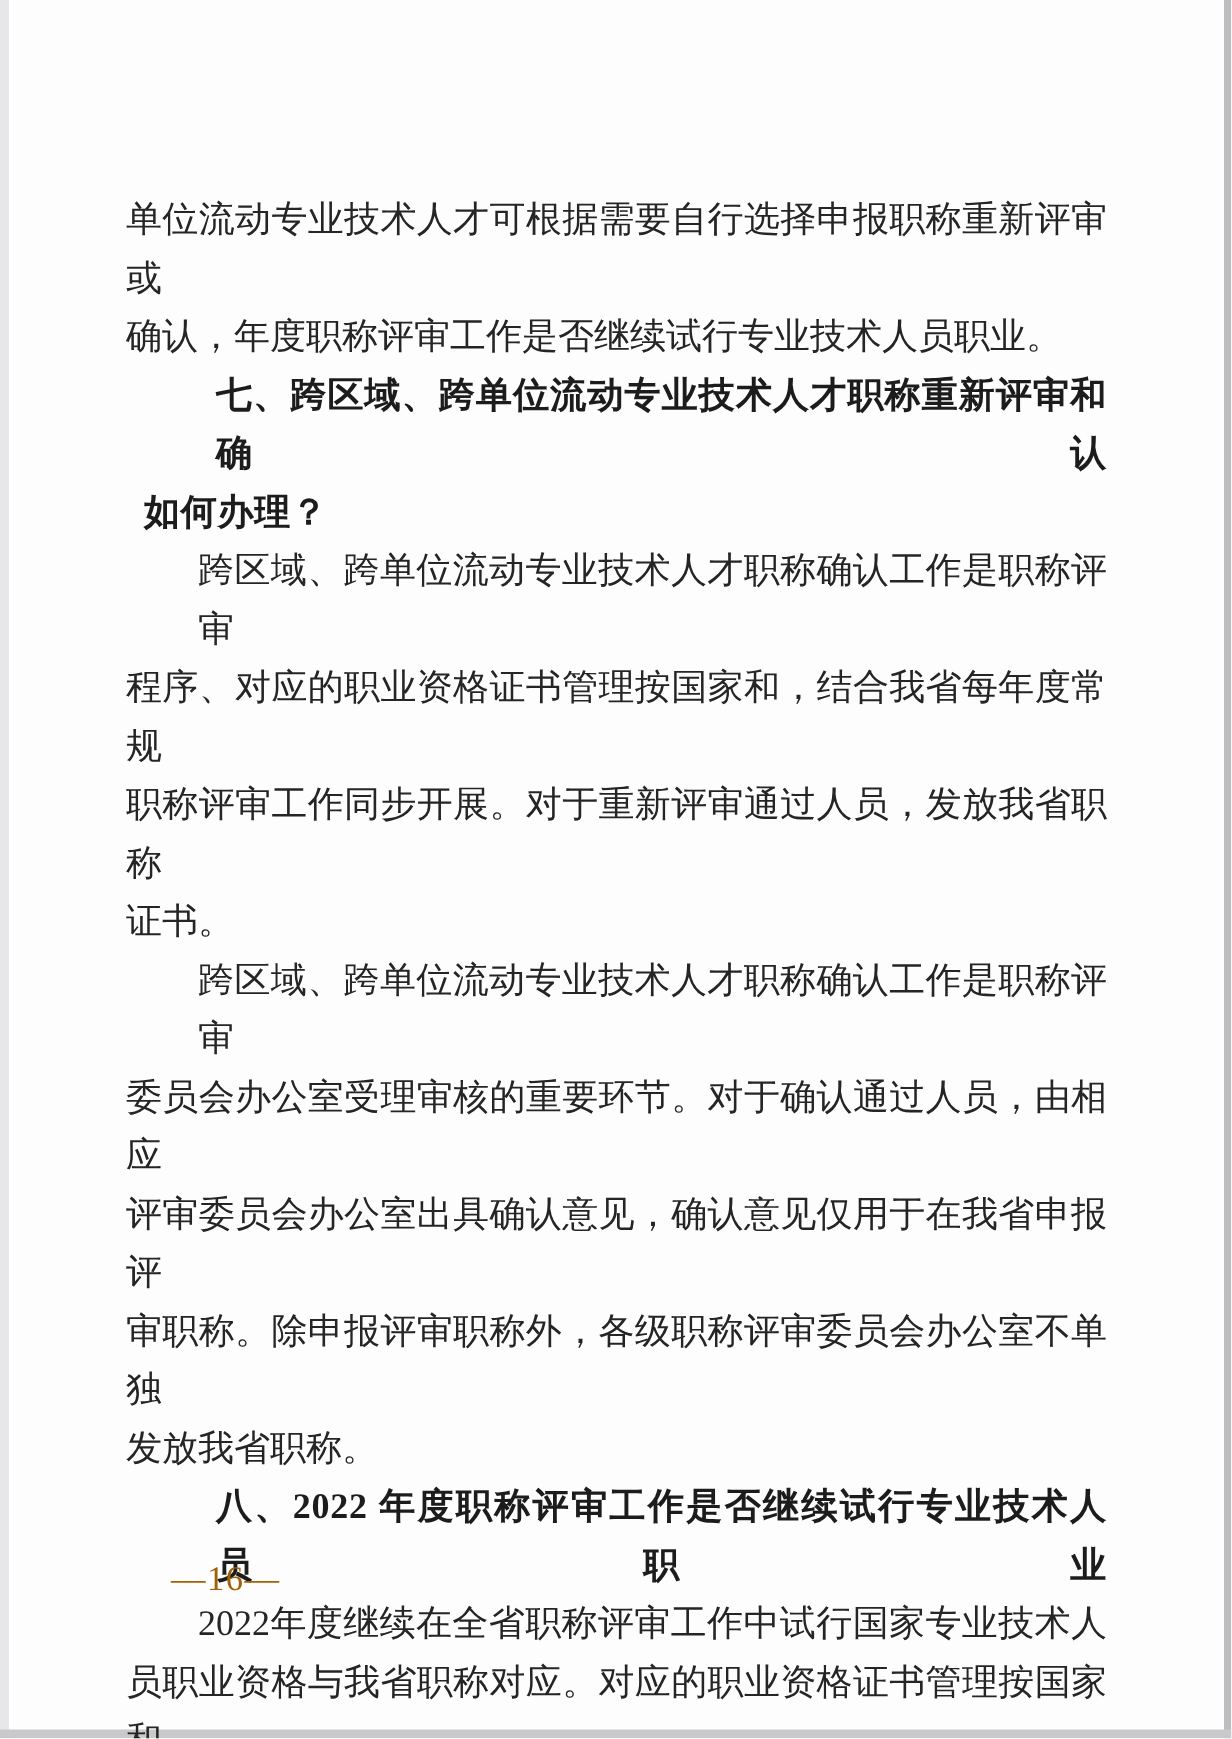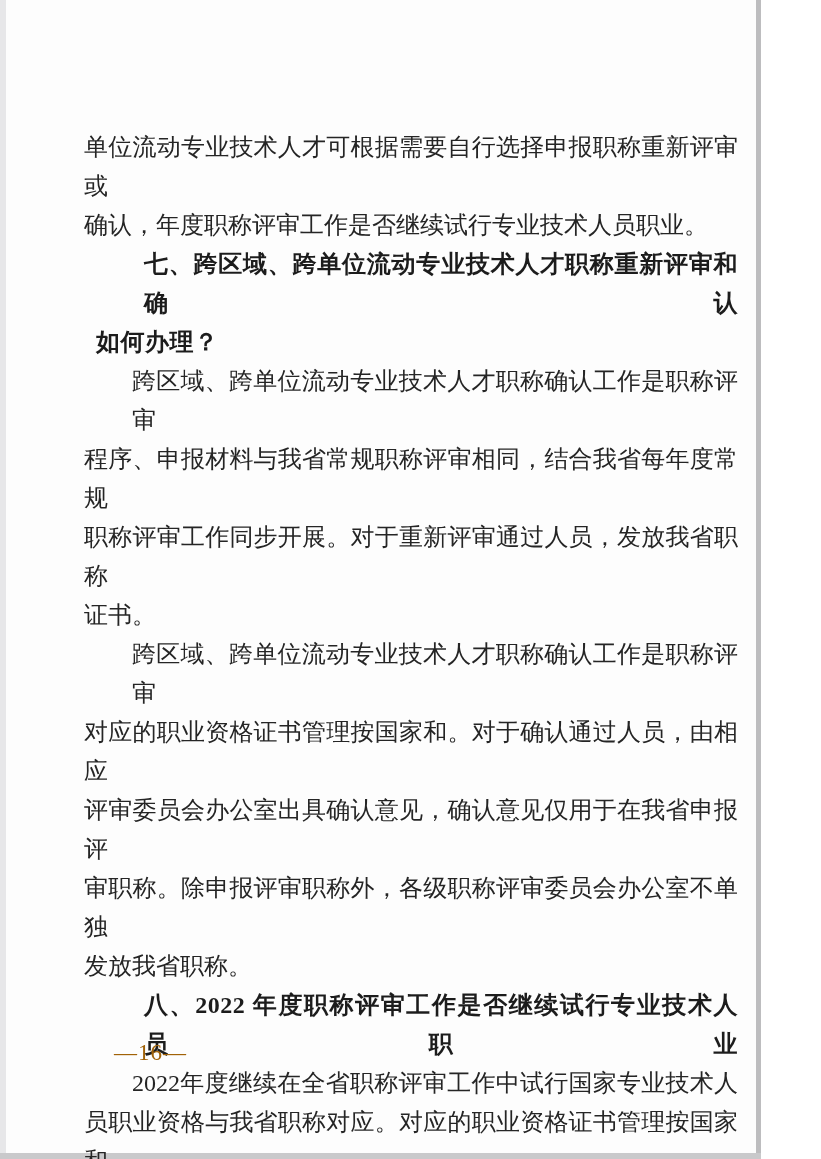--- a/index.html
+++ b/index.html
@@ -3,21 +3,21 @@
 <meta charset="utf-8">
 <style>
   html, body {
     margin: 0;
     padding: 0;
     background: #ffffff;
     font-family: "Liberation Serif", "DejaVu Serif", serif;
   }
   .canvas {
     position: relative;
-    width: 761px;
+    width: 821px;
     height: 1159px;
     background: #fdfdfd;
     overflow: hidden;
     box-sizing: border-box;
   }
   
   .edge { position: absolute; }
   .edge.left   { left: 0; top: 0; width: 6px; height: 1159px; background: #e7e7e9; }
   .edge.right  { right: 0; top: 0; width: 5px; height: 1159px; background: #bdbdbf; }
   .edge.bottom { left: 0; bottom: 0; width: 821px; height: 6px; background: #c9c9cb; }
@@ -71,28 +71,28 @@
       <div class="line ll">确认，年度职称评审工作是否继续试行专业技术人员职业。</div>
     </div>
 
     <div class="block heading">
       <div class="line jl indent">七、跨区域、跨单位流动专业技术人才职称重新评审和确认</div>
       <div class="line ll">如何办理？</div>
     </div>
 
     <div class="block paragraph">
       <div class="line jl indent">跨区域、跨单位流动专业技术人才职称确认工作是职称评审</div>
-      <div class="line jl">程序、申报材料与我省常规职称评审相同，结合我省每年度常规</div>
+      <div class="line jl">程序、对应的职业资格证书管理按国家和，结合我省每年度常规</div>
       <div class="line jl">职称评审工作同步开展。对于重新评审通过人员，发放我省职称</div>
       <div class="line ll">证书。</div>
     </div>
 
     <div class="block paragraph">
       <div class="line jl indent">跨区域、跨单位流动专业技术人才职称确认工作是职称评审</div>
-      <div class="line jl">对应的职业资格证书管理按国家和。对于确认通过人员，由相应</div>
+      <div class="line jl">委员会办公室受理审核的重要环节。对于确认通过人员，由相应</div>
       <div class="line jl">评审委员会办公室出具确认意见，确认意见仅用于在我省申报评</div>
       <div class="line jl">审职称。除申报评审职称外，各级职称评审委员会办公室不单独</div>
       <div class="line ll">发放我省职称。</div>
     </div>
 
     <div class="block heading">
       <div class="line jl indent">八、2022 年度职称评审工作是否继续试行专业技术人员职业</div>
     </div>
 
     <div class="block paragraph">

